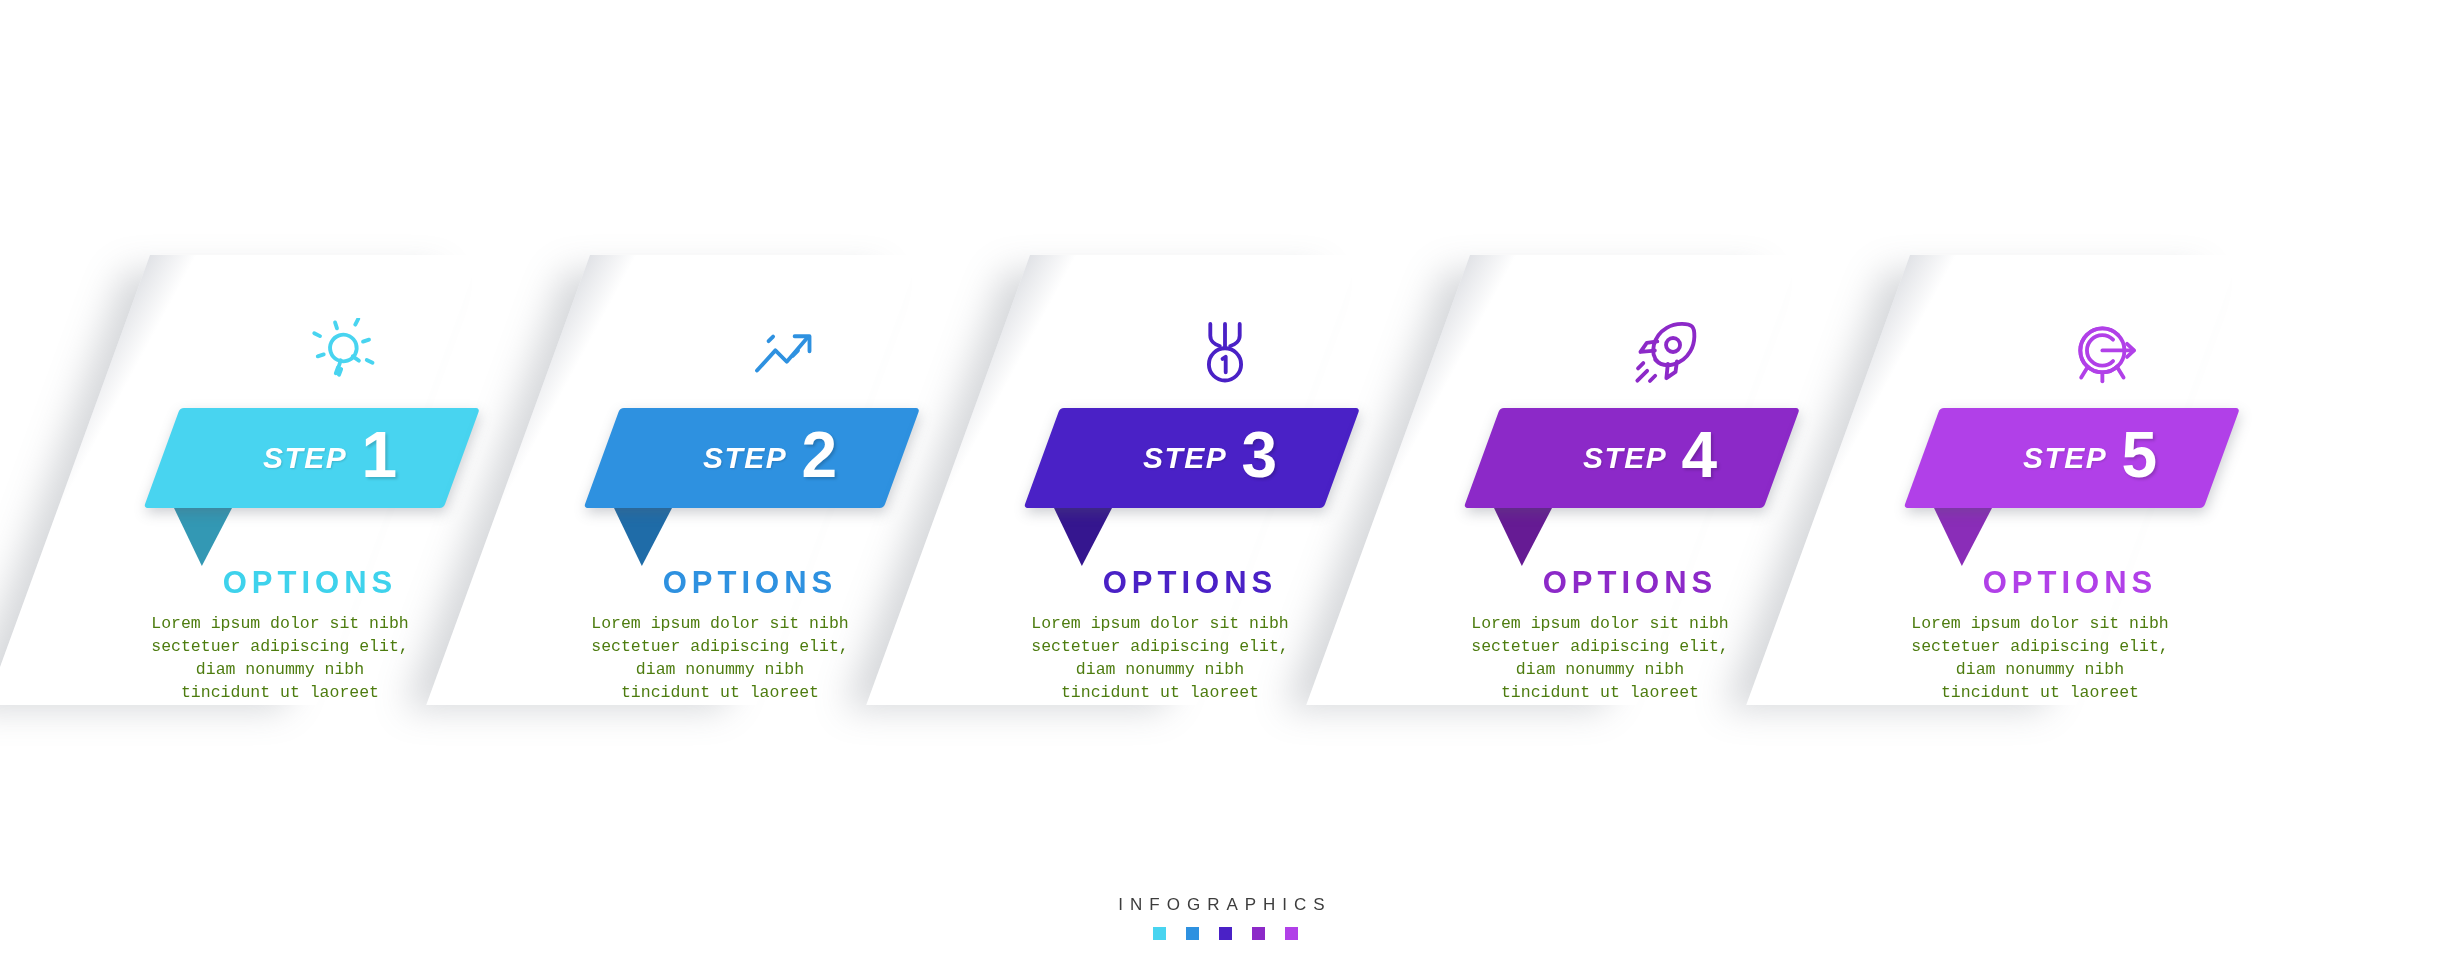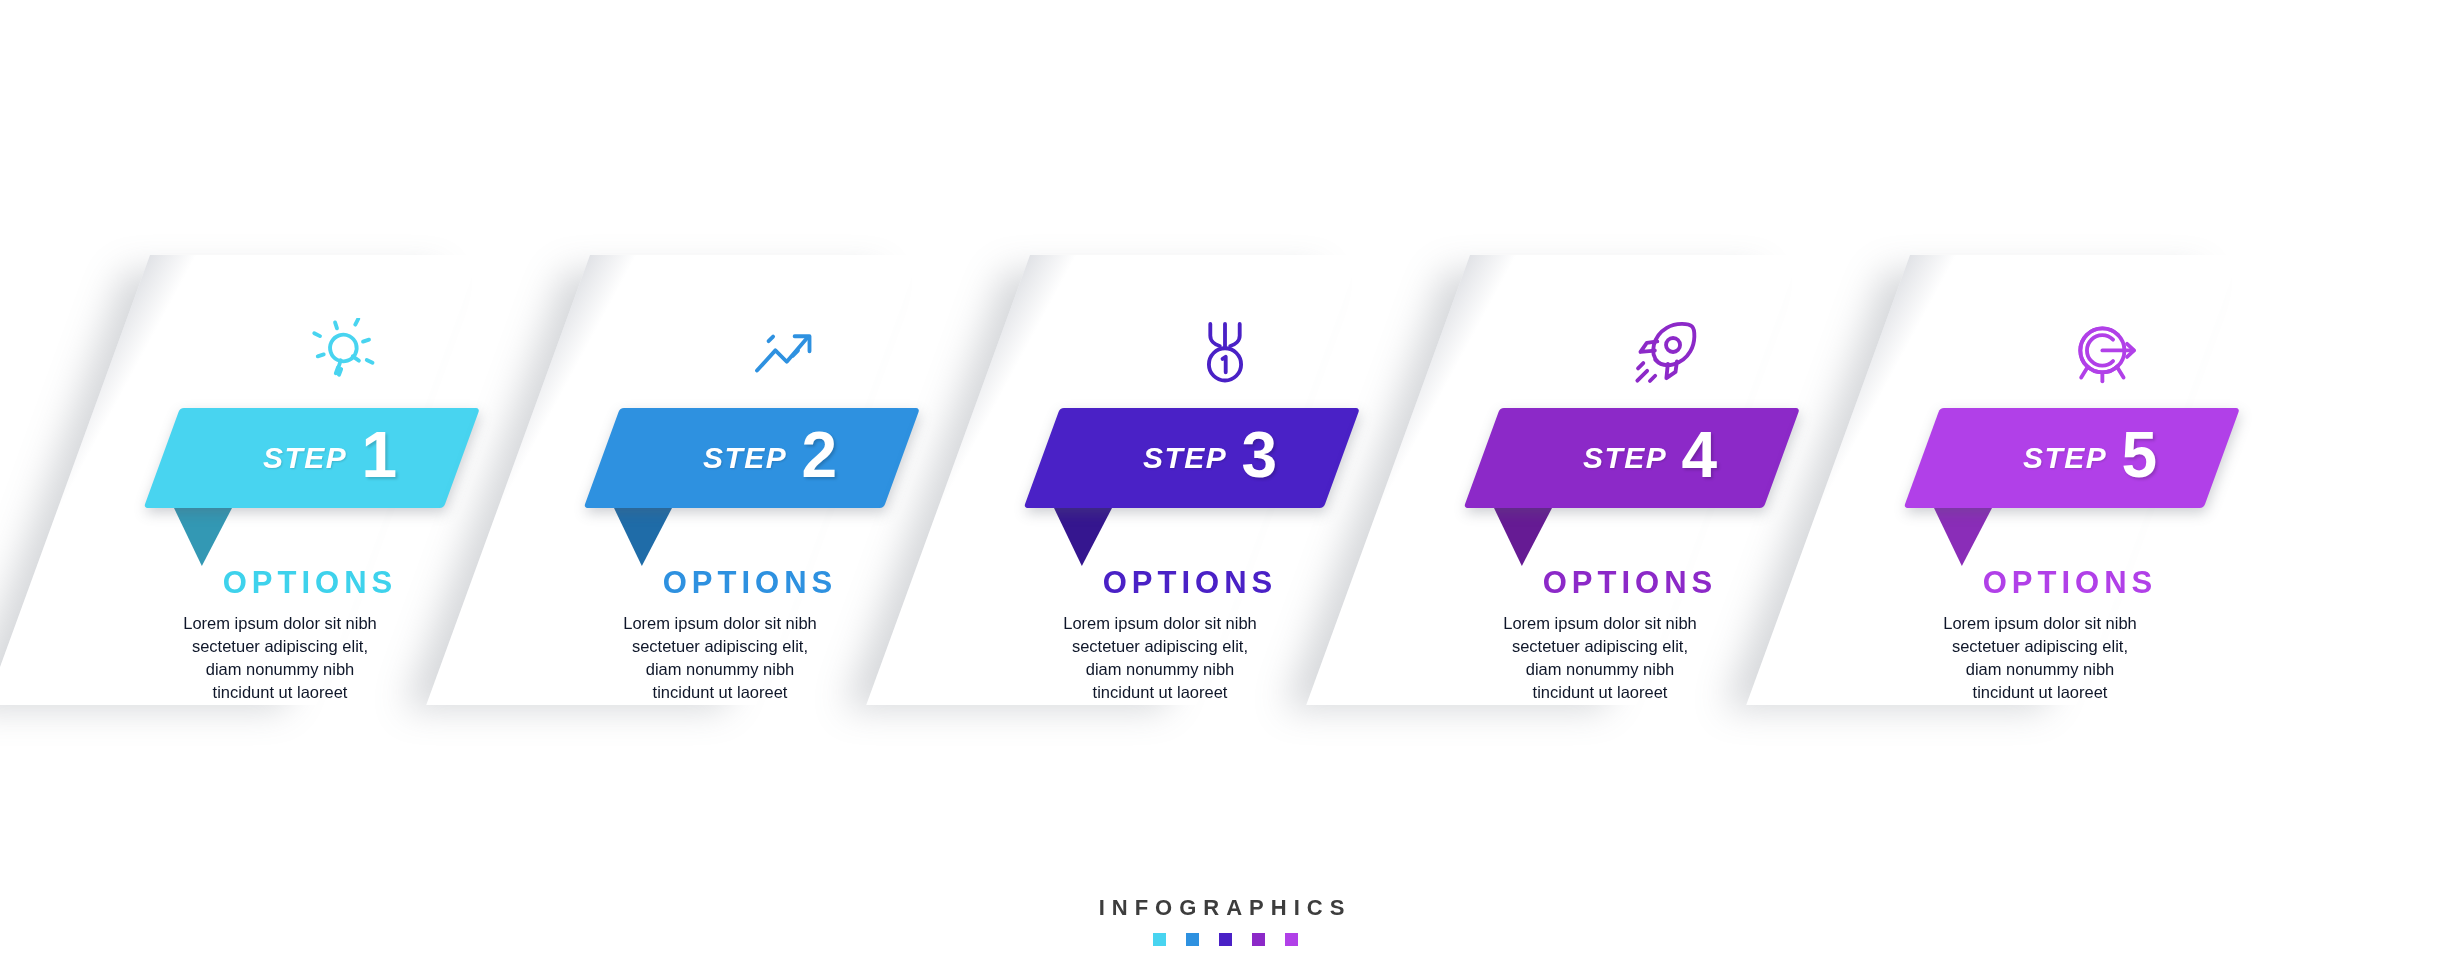--- a/index.html
+++ b/index.html
@@ -132,37 +132,38 @@
     text-align: center;
     font-size: 31px;
     font-weight: 700;
     letter-spacing: 5px;
   }
   .body-text {
     position: absolute;
     top: 612px;
     width: 260px;
     text-align: center;
-    color: #0f172a;
+    color: #4d7c0f;
     font-size: 16.5px;
     line-height: 23px;
+    font-family: Liberation Mono, monospace;
   }
   .body-text div { white-space: nowrap; }
 
   
   .footer {
     position: absolute;
     left: 0;
     top: 895px;
     width: 2450px;
     text-align: center;
   }
   .footer-title {
-    font-size: 22px;
-    font-weight: 700;
+    font-size: 17px;
+    font-weight: 400;
     letter-spacing: 7px;
     color: #3d3d3d;
   }
   .dots {
     margin-top: 12px;
     display: flex;
     justify-content: center;
     gap: 20px;
   }
   .dot { width: 13px; height: 13px; }

